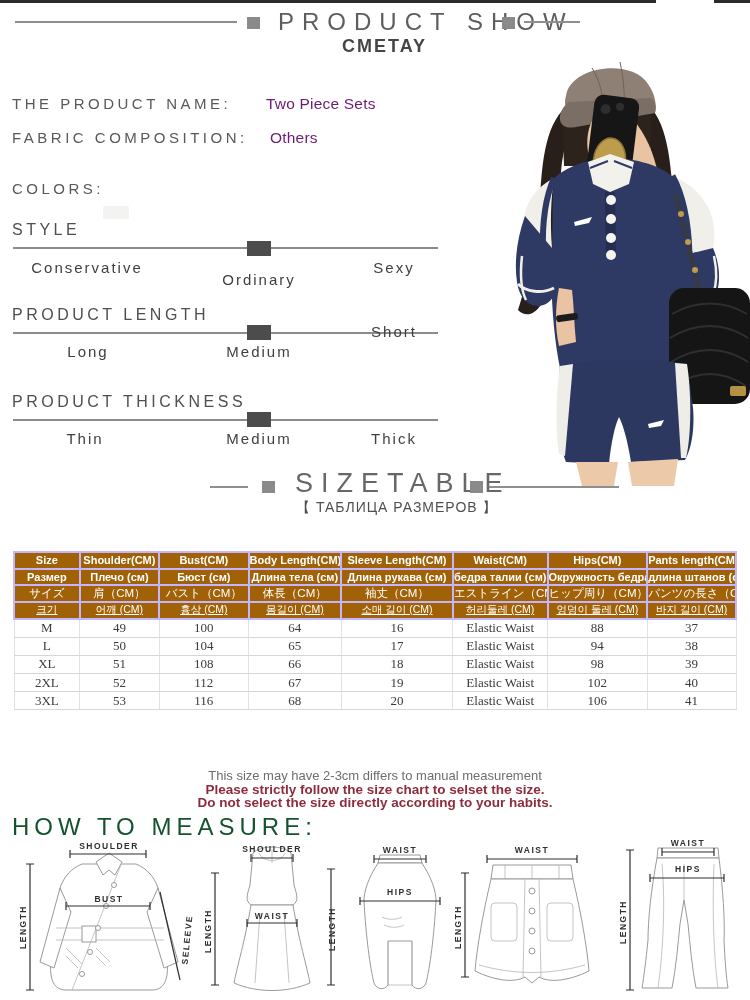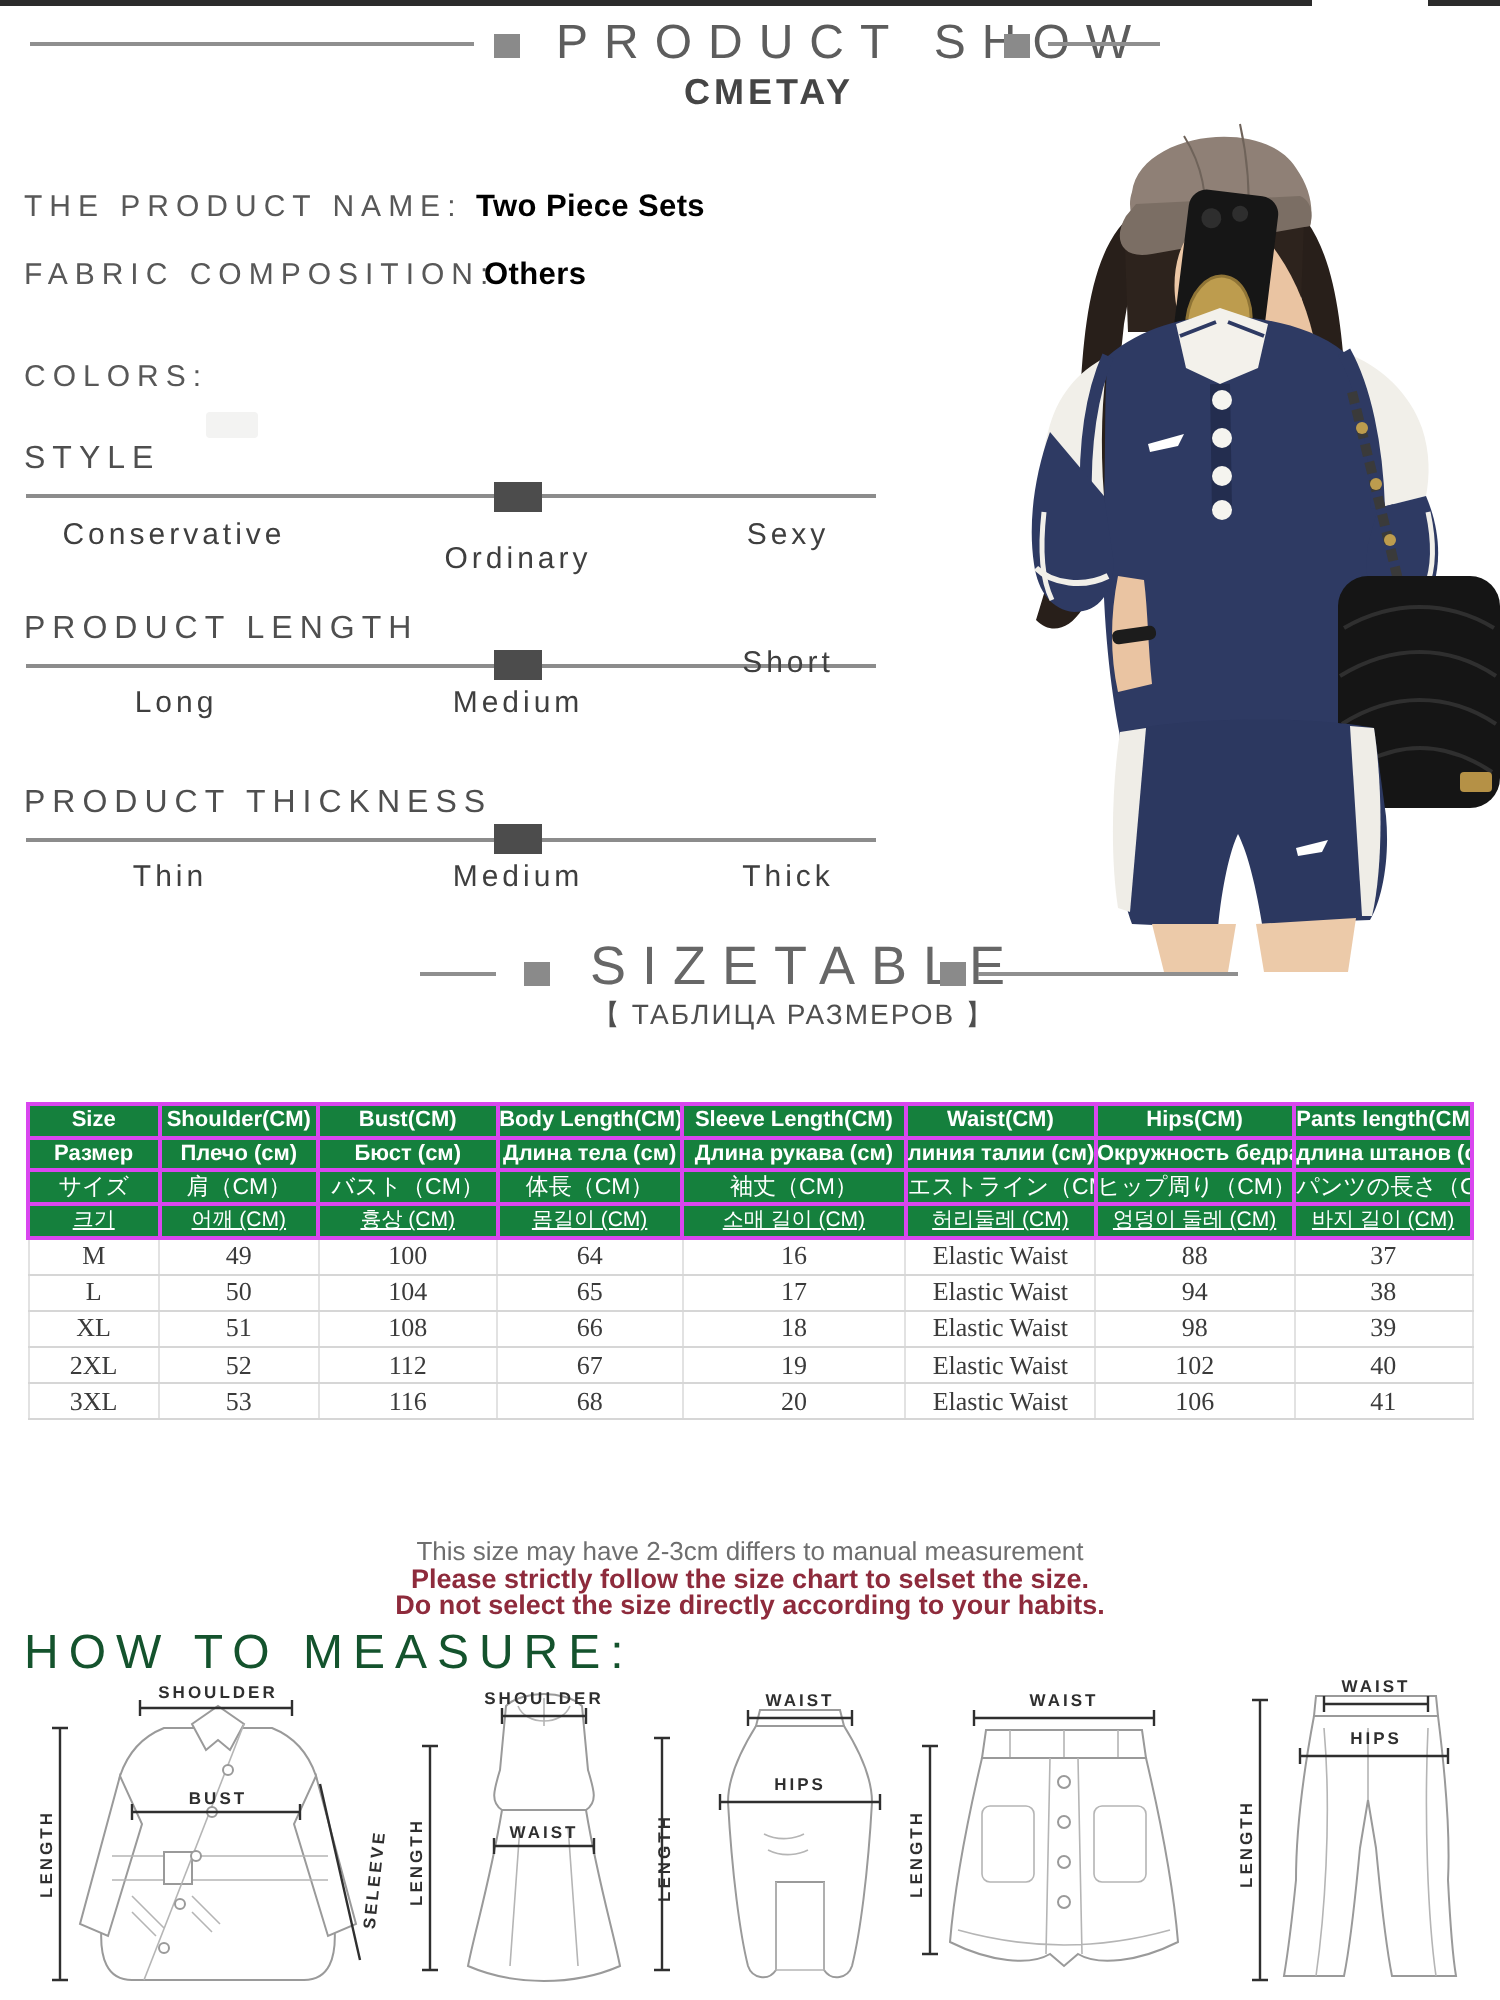--- a/index.html
+++ b/index.html
@@ -11,33 +11,33 @@
   .topbar{left:0;top:0;width:656px;height:3px;background:#2b2b2b;}
   .topbar-r{left:714px;top:0;width:36px;height:3px;background:#2b2b2b;}
 
   
   .hline{height:2px;background:#8f8f8f;}
   .sq-bullet{width:13px;height:12px;background:#8a8a8a;}
   .main-title{font-size:24px;letter-spacing:8px;color:#5d5d5d;white-space:nowrap;}
   .brand{font-size:18px;font-weight:bold;letter-spacing:2px;color:#454545;}
 
   .label-wide{font-size:15px;letter-spacing:3.5px;color:#585858;white-space:nowrap;}
-  .value-bold{font-size:15.5px;font-weight:bold;letter-spacing:0.2px;color:#000000;white-space:nowrap;}
+  .value-bold{font-size:15.5px;font-weight:normal;letter-spacing:0.2px;color:#701a75;white-space:nowrap;margin-left:28px;}
 
   .attr-heading{font-size:16px;letter-spacing:3.5px;color:#4f4f4f;white-space:nowrap;}
   .slider-line{left:13px;width:425px;height:2px;background:#8c8c8c;}
   .slider-marker{width:24px;height:15px;background:#4c4c4c;}
   .opt{font-size:15px;letter-spacing:2px;color:#3f3f3f;transform:translateX(-50%);white-space:nowrap;}
 
   .sizetable-title{font-size:27px;letter-spacing:8px;color:#676767;white-space:nowrap;}
   .sizetable-sub{font-size:14px;color:#4f4f4f;letter-spacing:1px;white-space:nowrap;}
 
   
   table.size{position:absolute;left:13px;top:551px;width:724px;border-collapse:collapse;table-layout:fixed;}
-  table.size th{background:#15803d;color:#ffffff;border:2px solid #d946ef;padding:0;height:14.5px;
+  table.size th{background:#a16207;color:#ffffff;border:2px solid #c4b5fd;padding:0;height:14.5px;
                 font-size:11px;font-weight:bold;text-align:center;white-space:nowrap;overflow:hidden;}
   table.size tr.hr2 th{font-size:11.5px;font-weight:normal;}
   table.size tr.hr3 th{font-size:10.5px;font-weight:normal;text-decoration:underline;}
   table.size td{background:#fff;color:#3b3b3b;text-align:center;padding:0;height:17.2px;
                 font-family:"Liberation Serif","DejaVu Serif",serif;font-size:13px;
                 border-bottom:1px solid #d6d6d6;border-left:1px solid #e2e2e2;border-right:1px solid #e2e2e2;
                 white-space:nowrap;overflow:hidden;}
 
   .note-gray{font-size:13px;color:#6e6e6e;transform:translateX(-50%);white-space:nowrap;}
   .note-red{font-size:13.5px;font-weight:600;color:#8e2b3c;transform:translateX(-50%);white-space:nowrap;}
@@ -204,21 +204,21 @@
           <th>Waist(CM)</th>
           <th>Hips(CM)</th>
           <th>Pants length(CM)</th>
         </tr>
         <tr class="hr1">
           <th>Размер</th>
           <th>Плечо (см)</th>
           <th>Бюст (см)</th>
           <th>Длина тела (см)</th>
           <th>Длина рукава (см)</th>
-          <th>линия талии (см)</th>
+          <th>бедра талии (см)</th>
           <th>Окружность бедра (см</th>
           <th>длина штанов (см)</th>
         </tr>
         <tr class="hr2">
           <th>サイズ</th>
           <th>肩（CM）</th>
           <th>バスト（CM）</th>
           <th>体長（CM）</th>
           <th>袖丈（CM）</th>
           <th>エストライン（CM</th>

